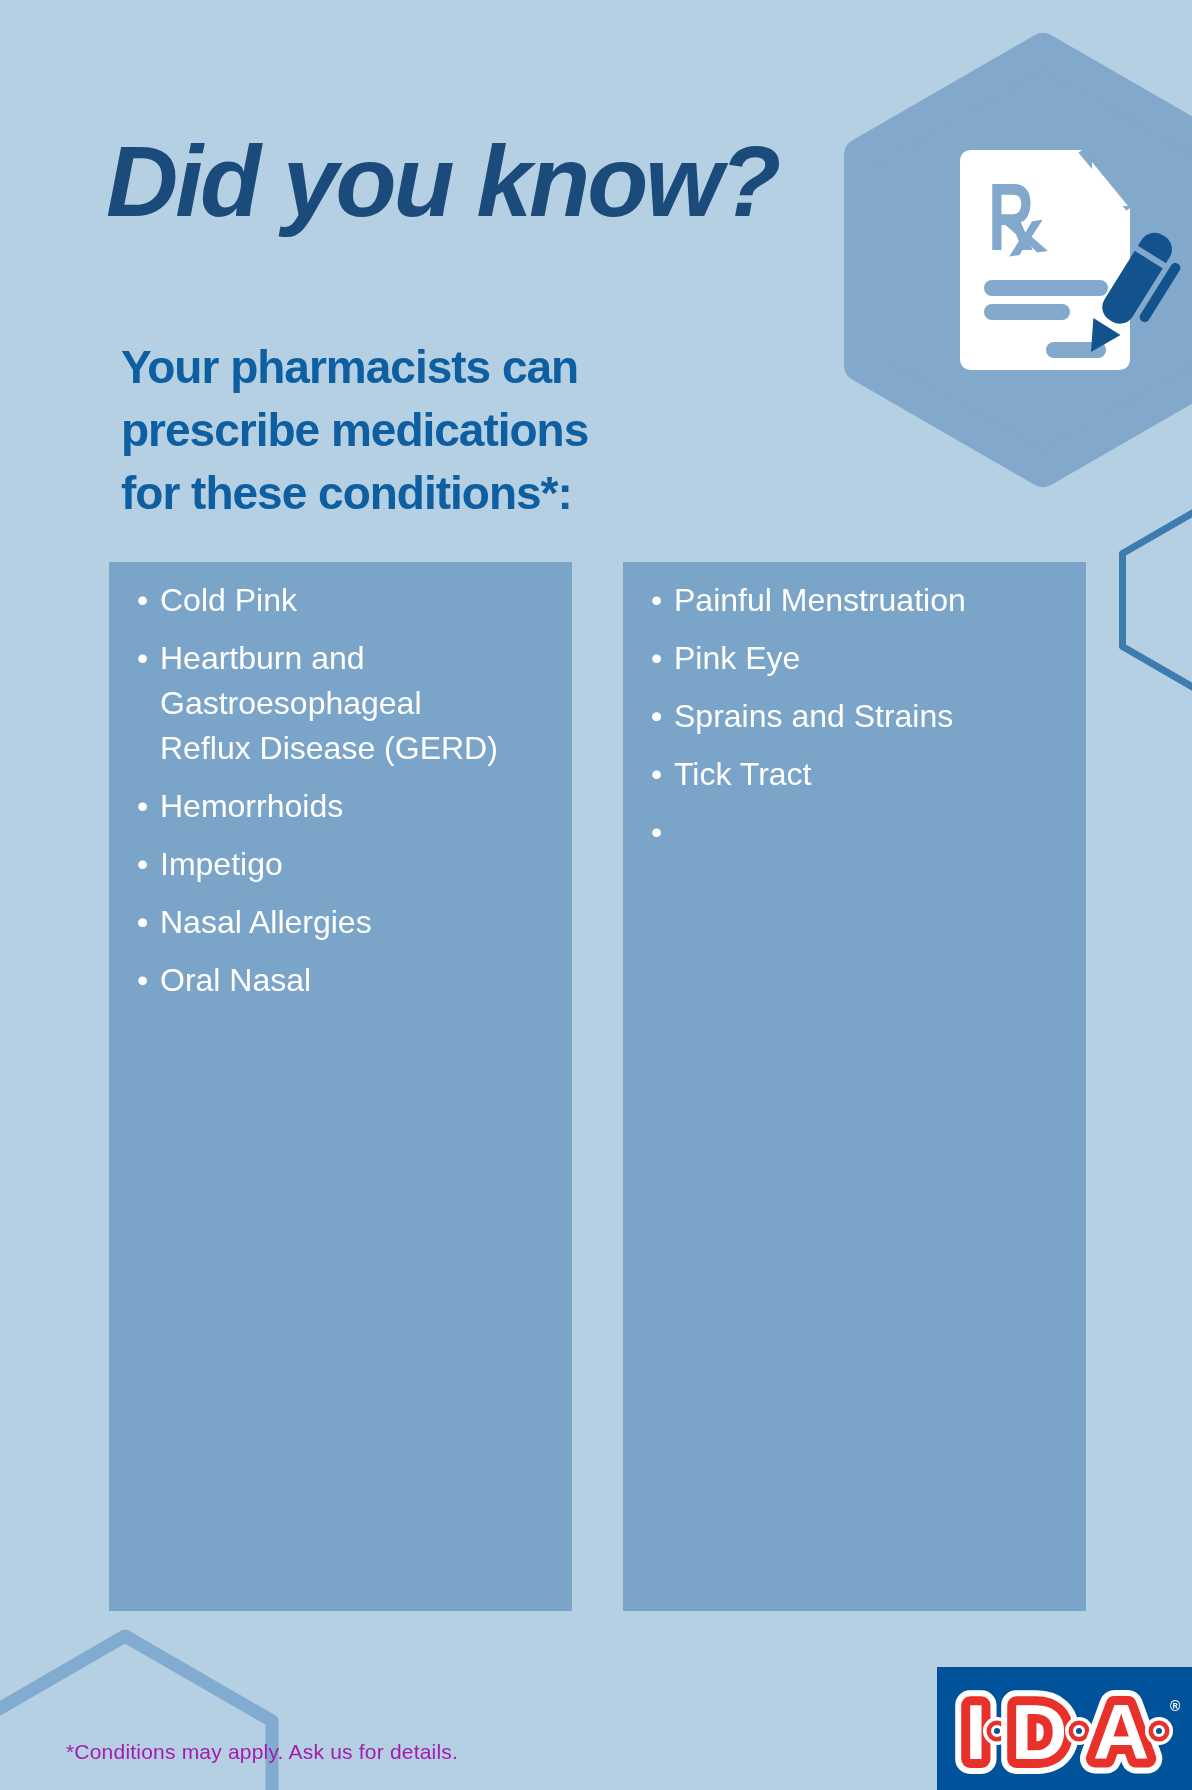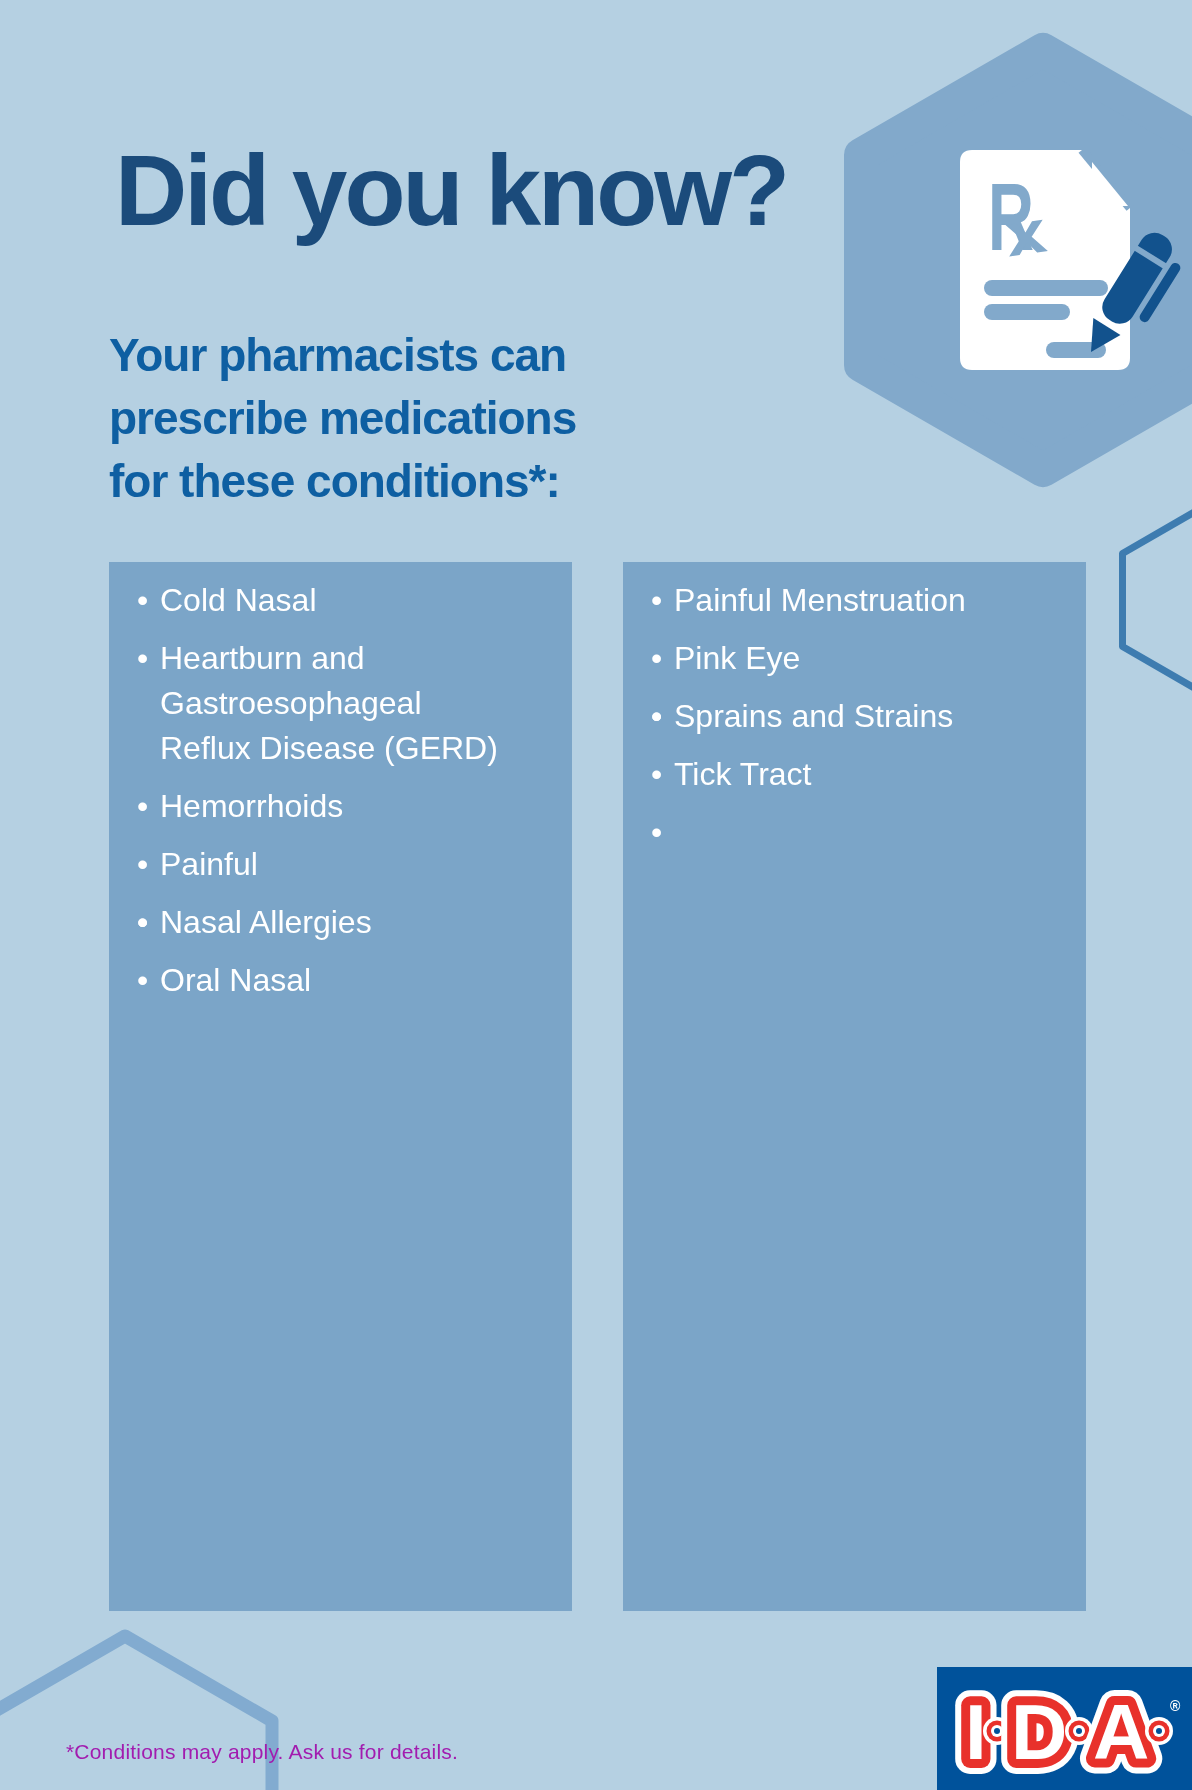--- a/index.html
+++ b/index.html
@@ -4,26 +4,26 @@
 <style>
   html,body { margin:0; padding:0; background:#b5d0e2; }
   .poster {
     position:relative; width:1192px; height:1790px; overflow:hidden;
     background:#b5d0e2;
     font-family:"Liberation Sans","DejaVu Sans",sans-serif;
   }
   .decor { position:absolute; left:0; top:0; width:1192px; height:1790px; }
 
   .page-title {
-    position:absolute; left:102px; top:127px; margin:13px;
+    position:absolute; left:102px; top:127px; margin:4px;
     font-size:100px; font-weight:bold; letter-spacing:-3px;
-    color:#1b4b7b; line-height:1; white-space:nowrap;
+    color:#1b4b7b; line-height:1; white-space:nowrap;font-style:italic;
   }
   .subtitle {
-    position:absolute; left:105px; top:320px; margin:4px;
+    position:absolute; left:105px; top:320px; margin:16px;
     font-size:46px; font-weight:bold; letter-spacing:-1px;
     color:#0e5fa2; line-height:63px; white-space:pre-line;
   }
 
   .cols {
     position:absolute; left:109px; top:562px; width:977px; height:1049px;
     display:flex; gap:51px;
   }
   .panel {
     flex:1; margin:0; background:#7ba5c8; list-style:none;
@@ -91,26 +91,26 @@
     <polygon points="125,1636 272,1721 272,1891 125,1976 -22,1891 -22,1721" fill="none" stroke="#82abd0" stroke-width="13" stroke-linejoin="round"></polygon>
   </svg>
 
   <h1 class="page-title">Did you know?</h1>
   <h2 class="subtitle">Your pharmacists can
 prescribe medications
 for these conditions*:</h2>
 
   <div class="cols">
     <ul class="panel">
-      <li><span class="b">•</span><span>Cold Nasal</span></li>
+      <li><span class="b">•</span><span>Cold Pink</span></li>
       <li><span class="b">•</span><span>Heartburn and
 Gastroesophageal
 Reflux Disease (GERD)</span></li>
       <li><span class="b">•</span><span>Hemorrhoids</span></li>
-      <li><span class="b">•</span><span>Painful</span></li>
+      <li><span class="b">•</span><span>Impetigo</span></li>
       <li><span class="b">•</span></li>
       <li><span class="b">•</span><span>Nasal Allergies</span></li>
       <li><span class="b">•</span><span>Oral Nasal</span></li>
     </ul>
     <ul class="panel">
       <li><span class="b">•</span><span>Painful Menstruation</span></li>
       <li><span class="b">•</span><span>Pink Eye</span></li>
       <li><span class="b">•</span></li>
       <li><span class="b">•</span><span>Sprains and Strains</span></li>
       <li><span class="b">•</span><span>Tick Tract</span></li>

